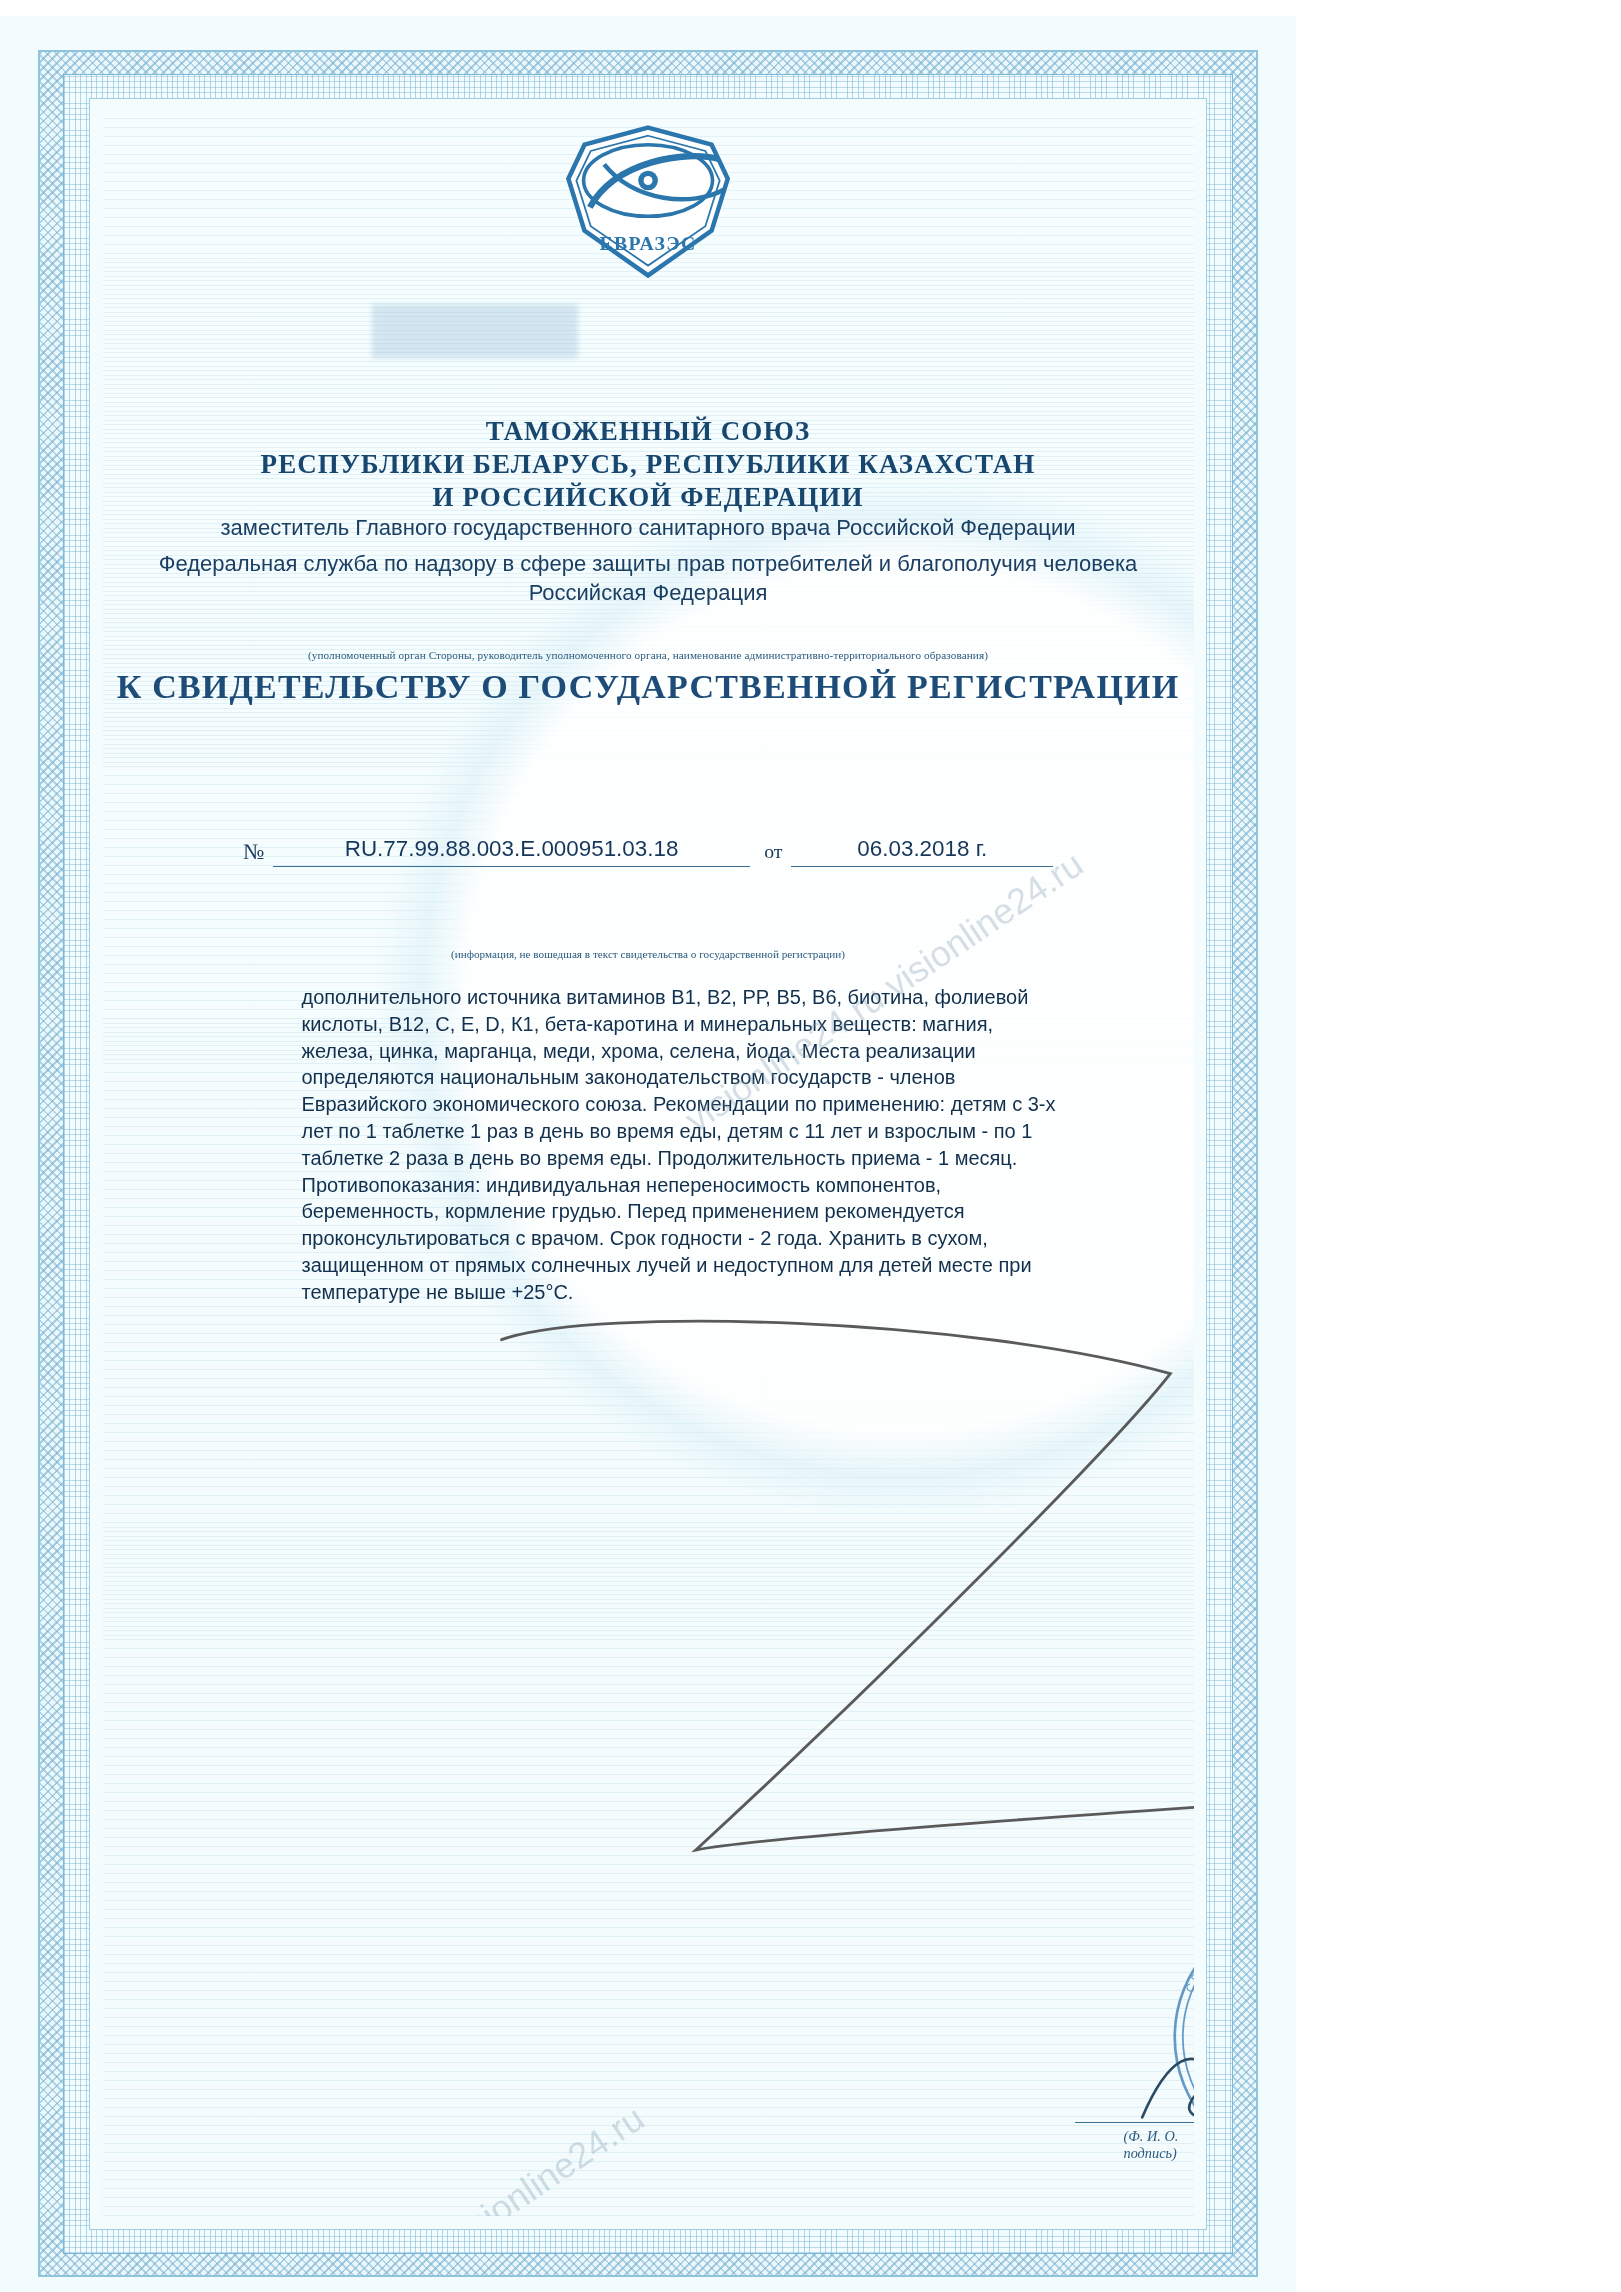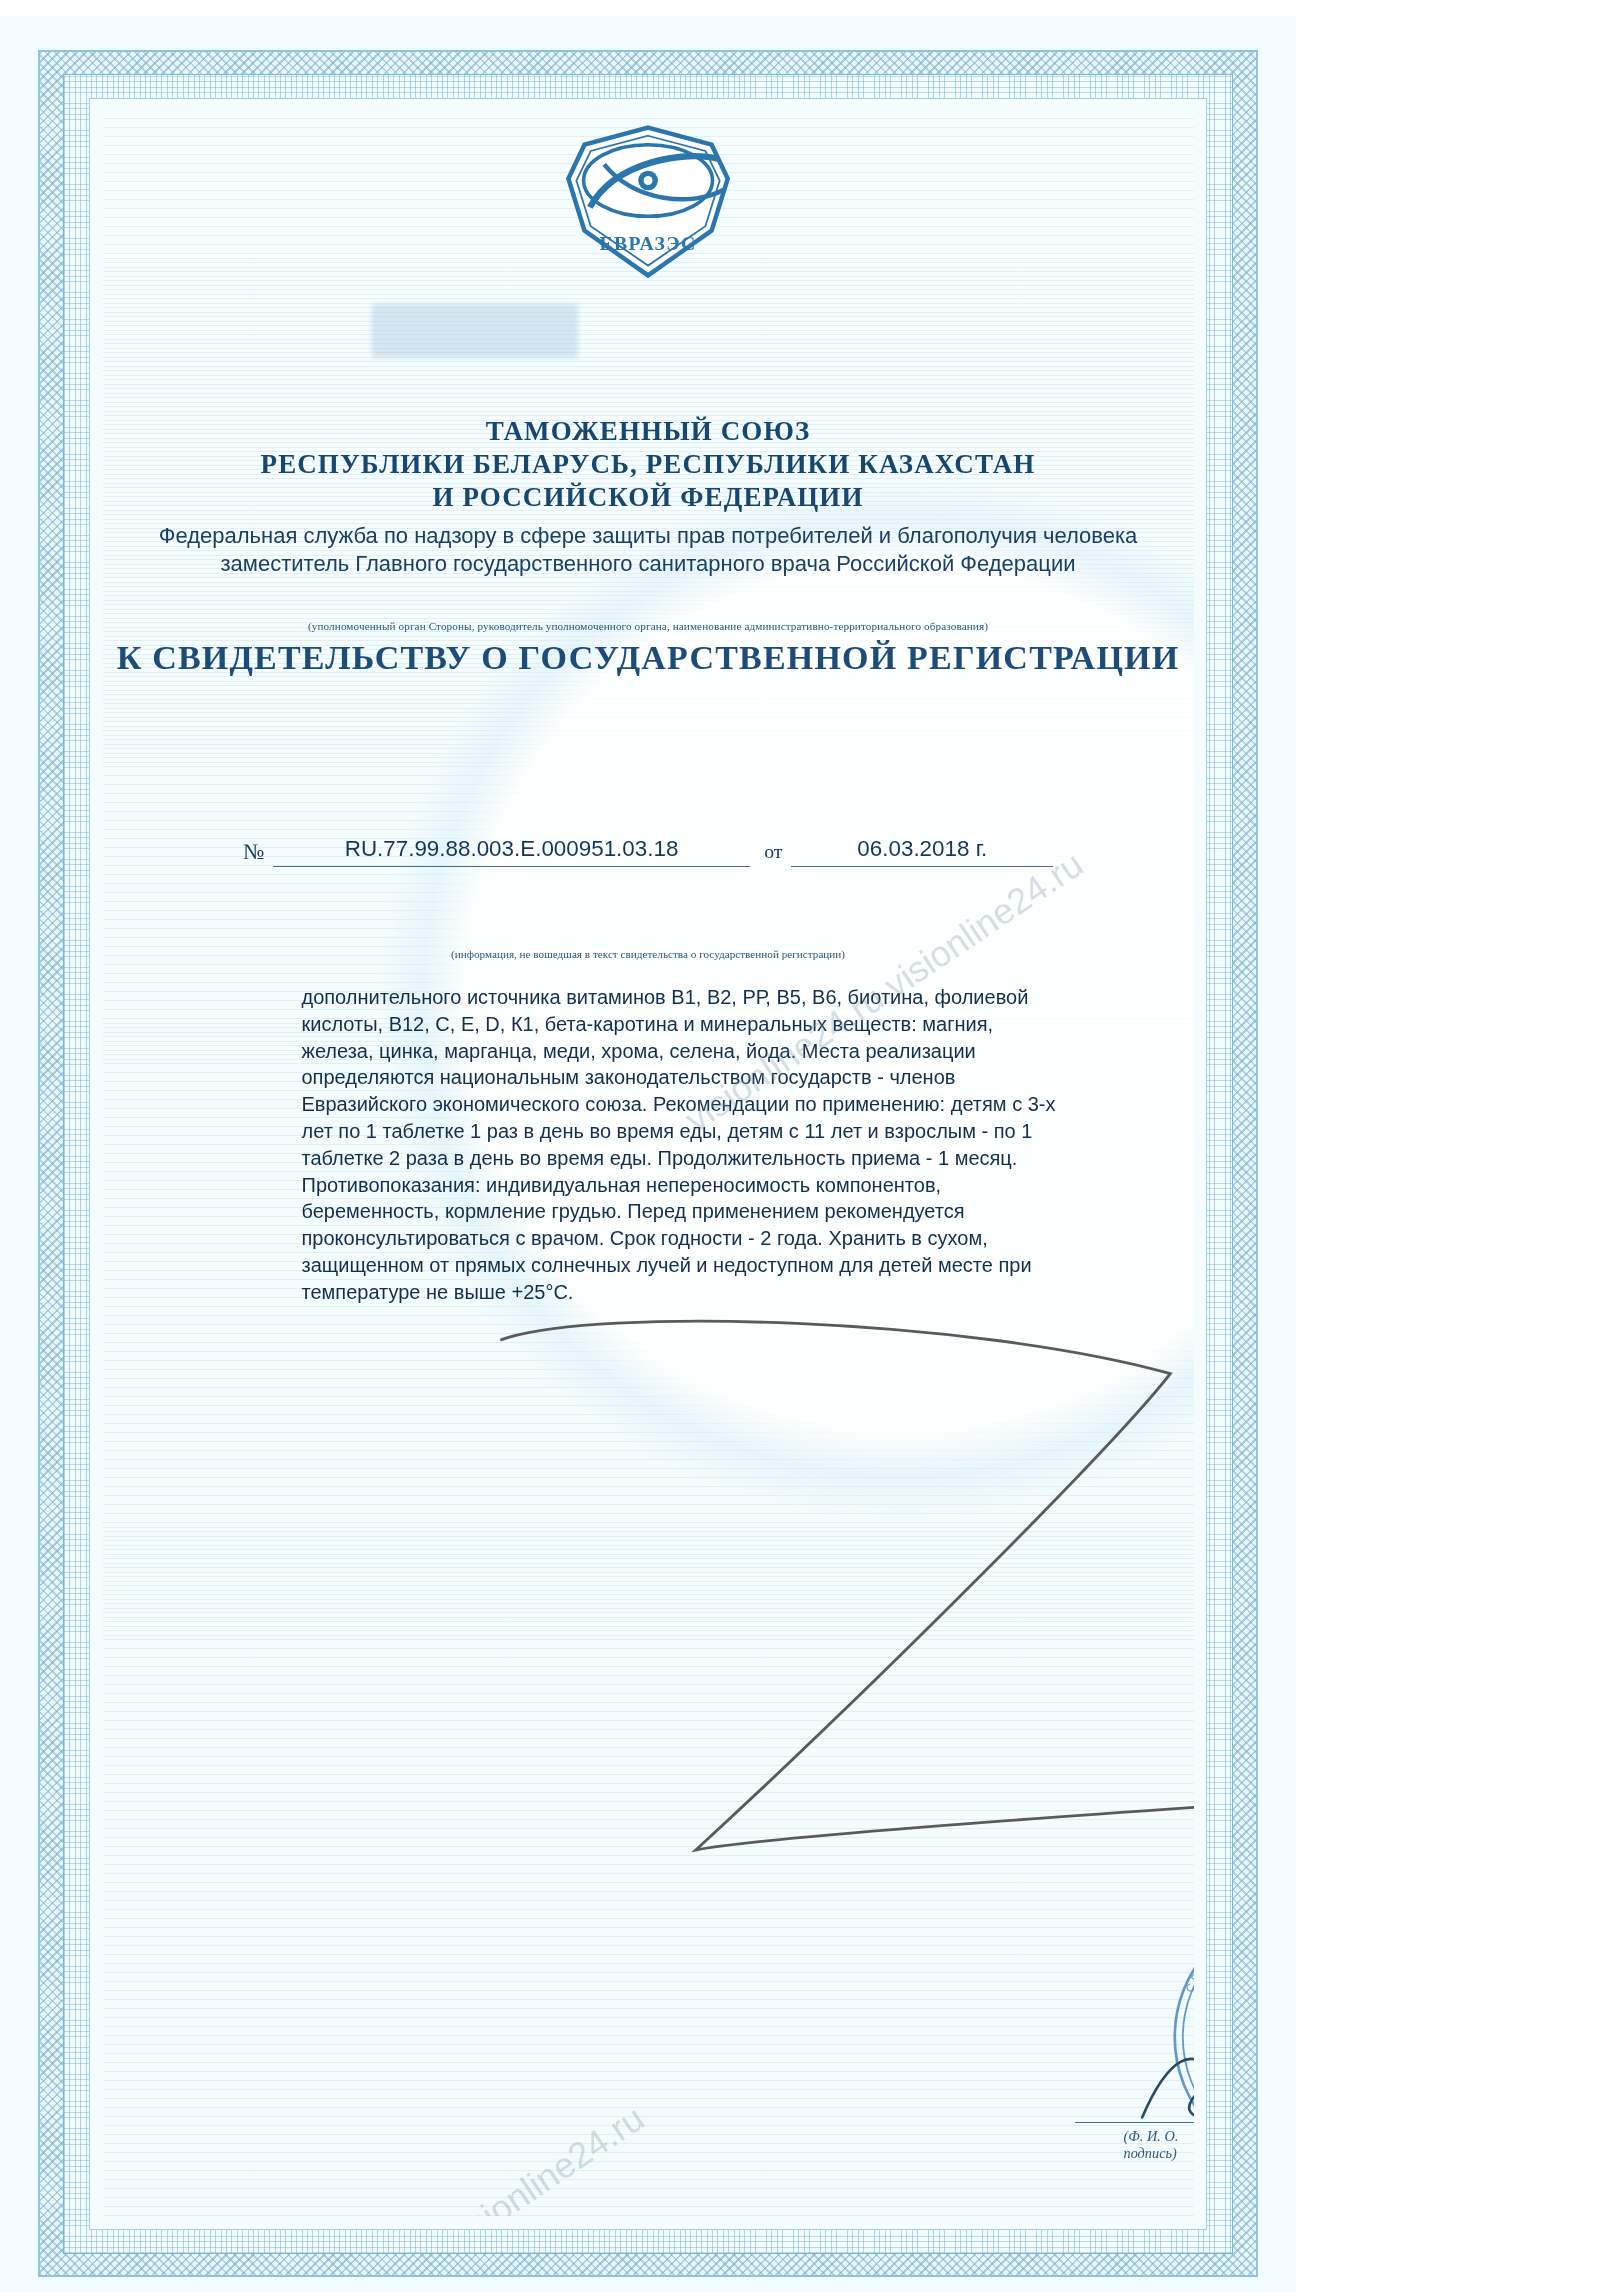--- a/index.html
+++ b/index.html
@@ -343,22 +343,23 @@
                 </g>
                 <text x="107" y="140" text-anchor="middle" font-family="Liberation Serif, serif" font-size="22" font-weight="bold" letter-spacing="1.5" fill="#2a76ad">ЕВРАЗЭС</text>
               </svg>
             </div>
           </div>
 
           <div class="heading-block">
             <div class="h-union">ТАМОЖЕННЫЙ СОЮЗ</div>
             <div class="h-union">РЕСПУБЛИКИ БЕЛАРУСЬ, РЕСПУБЛИКИ КАЗАХСТАН</div>
             <div class="h-union">И РОССИЙСКОЙ ФЕДЕРАЦИИ</div>
+            <div class="h-sub" style="margin-top:0">заместитель Главного государственного санитарного врача Российской Федерации</div>
             <div class="h-sub">Федеральная служба по надзору в сфере защиты прав потребителей и благополучия человека</div>
-            <div class="h-sub" style="margin-top:0">заместитель Главного государственного санитарного врача Российской Федерации</div>
+            <div class="h-sub" style="margin-top:0">Российская Федерация</div>
             <div class="tiny-note">(уполномоченный орган Стороны, руководитель уполномоченного органа, наименование административно-территориального образования)</div>
             <div class="h-app2">К СВИДЕТЕЛЬСТВУ О ГОСУДАРСТВЕННОЙ РЕГИСТРАЦИИ</div>
           </div>
 
           <div class="num-line">
             <span class="num-label">№</span>
             <span class="num-value">RU.77.99.88.003.Е.000951.03.18</span>
             <span class="ot-label">от</span>
             <span class="date-value">06.03.2018 г.</span>
           </div>

